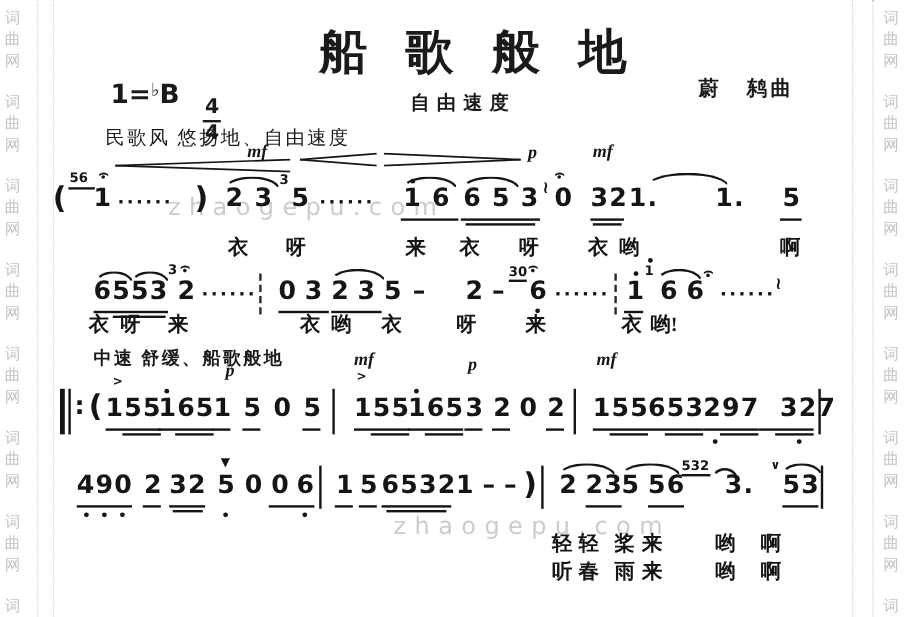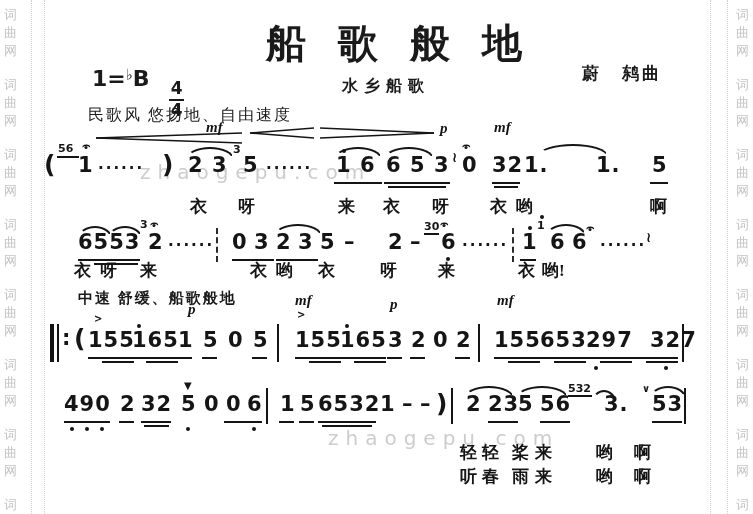--- a/index.html
+++ b/index.html
@@ -51,21 +51,21 @@
 
   <div class="abs keysig">
     <span>1=</span><span class="flat">♭</span><span>B</span>
     <span class="frac">
       <span>4</span>
       <span class="fline"></span>
       <span>4</span>
     </span>
   </div>
 
-  <div class="abs voice">水乡船歌</div>
+  <div class="abs voice">自由速度</div>
 
   <div class="abs credits">
     <div>蔚　鸫曲</div>
   </div>
 
   <div class="abs tempo1">民歌风  悠扬地、自由速度</div>
   <div class="abs tempo2">中速  舒缓、船歌般地</div>
 
   <div class="abs wm wm1">zhaogepu.com</div>
   <div class="abs wm wm2">zhaogepu.com</div>

